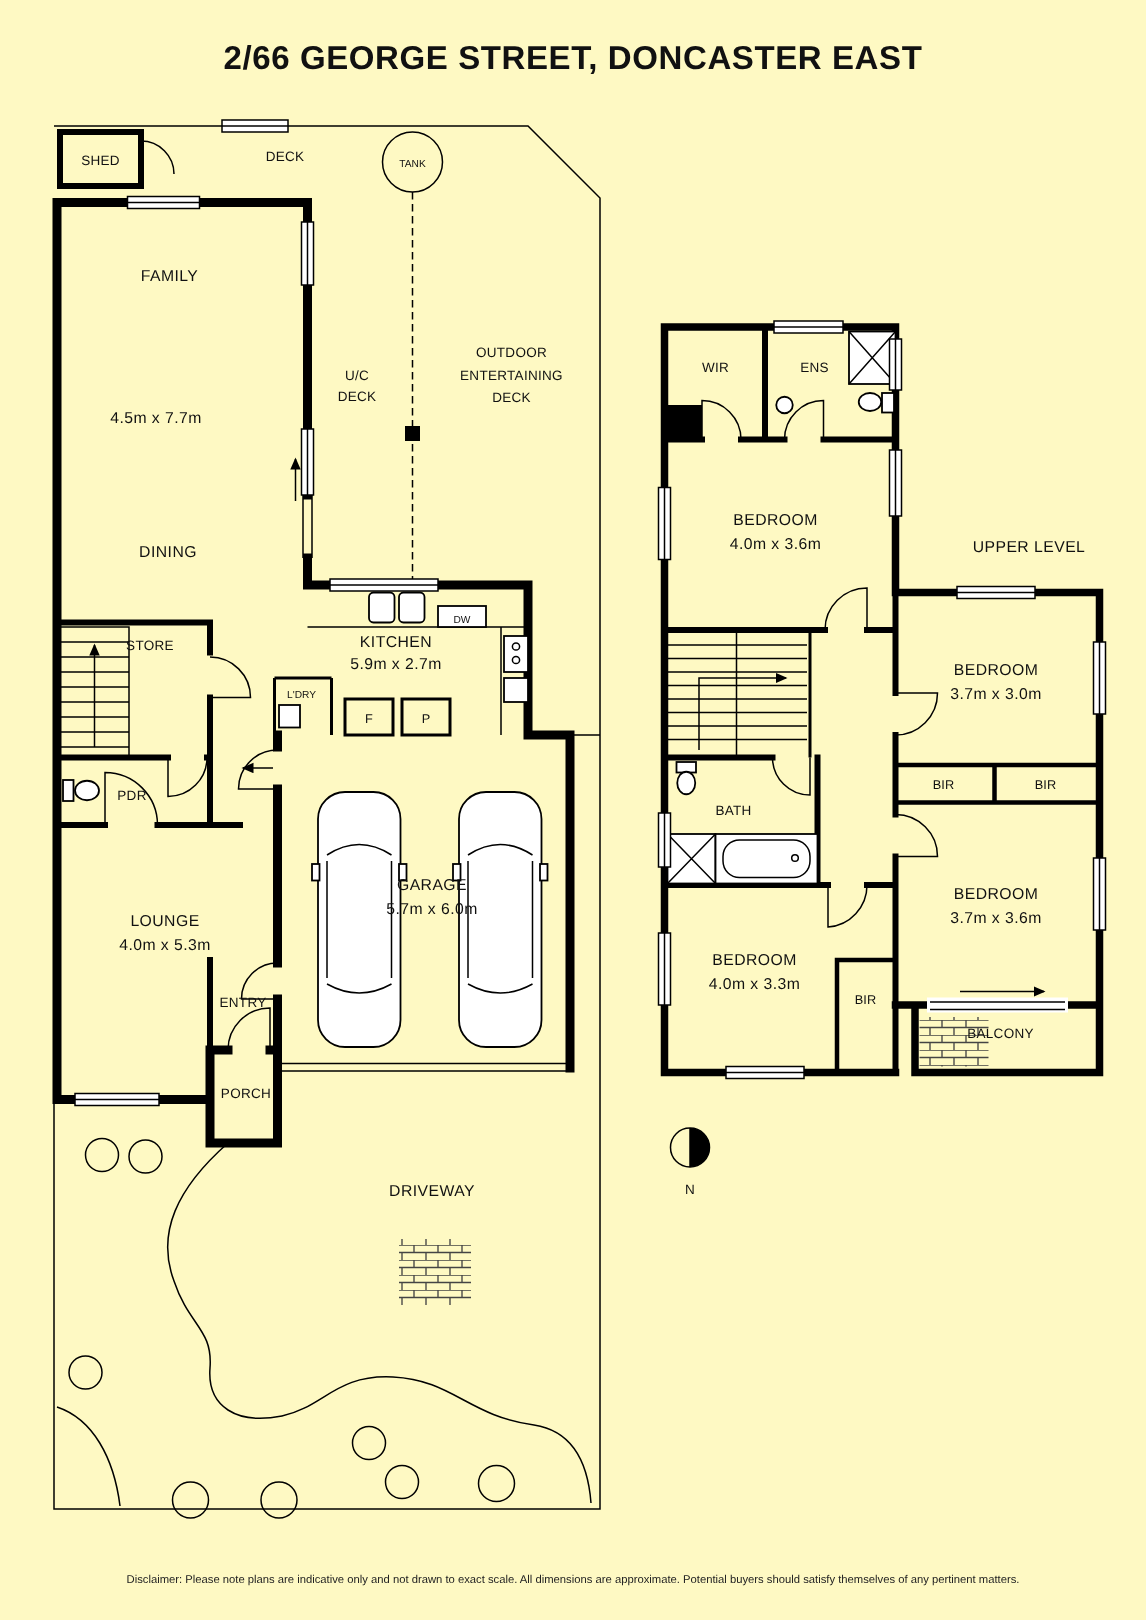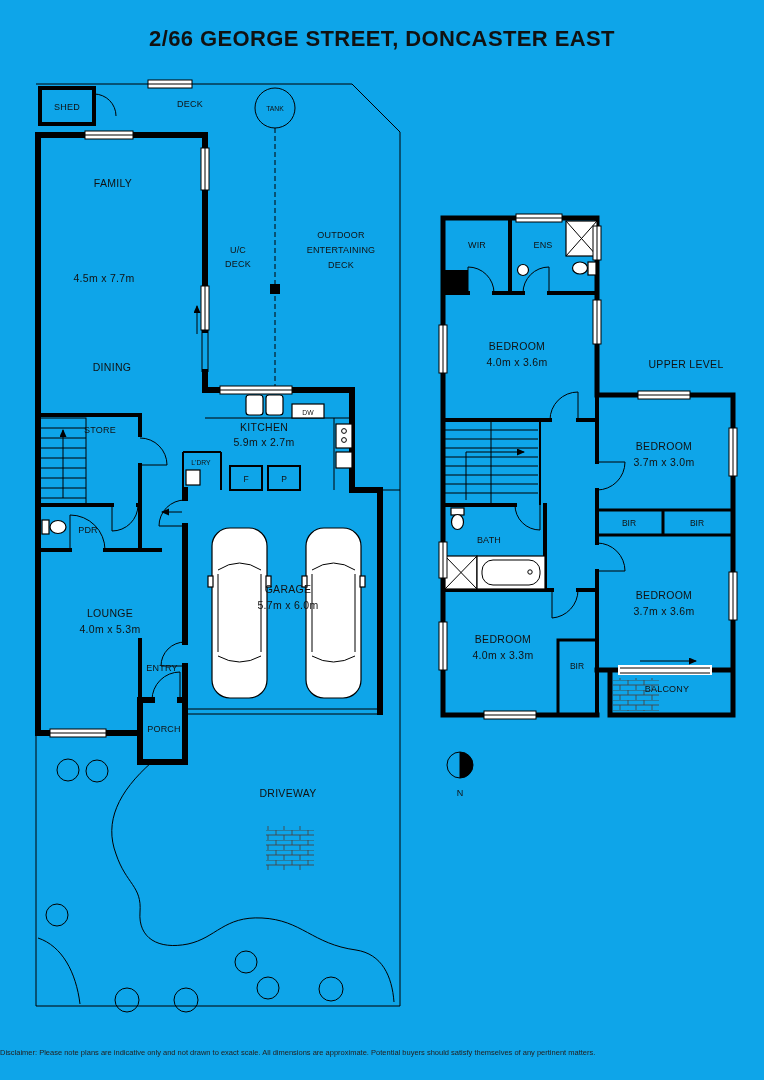--- a/index.html
+++ b/index.html
@@ -1,20 +1,20 @@
 <!DOCTYPE html>
 <html><head>
 <meta charset="utf-8">
 <style>
   html,body{margin:0;padding:0;background:#fff;}
-  .page{position:relative;width:764px;height:1080px;background:#0ea5e9;overflow:hidden;
+  .page{position:relative;width:764px;height:1080px;background:#fef9c3;overflow:hidden;
         font-family:"Liberation Sans",sans-serif;color:#111;}
   .title{position:absolute;top:26px;left:0;width:764px;text-align:center;
          font-size:22px;font-weight:bold;letter-spacing:.4px;color:#111;}
-  .disclaimer{position:absolute;top:1048px;left:0;width:764px;text-align:left;
+  .disclaimer{position:absolute;top:1048px;left:0;width:764px;text-align:center;
               font-size:7.5px;color:#222;}
   svg{position:absolute;top:0;left:0;}
   svg text{font-family:"Liberation Sans",sans-serif;fill:#111;}
   .lbl{font-size:10.5px;letter-spacing:.3px;}
   .lbl-s{font-size:9px;letter-spacing:.2px;}
   .lbl-xs{font-size:8.5px;}
   .lbl-t{font-size:6.8px;}
   .w6{stroke:#000;stroke-width:6;fill:none;stroke-linecap:square;}
   .w5{stroke:#000;stroke-width:5;fill:none;stroke-linecap:square;}
   .w4{stroke:#000;stroke-width:4;fill:none;stroke-linecap:square;}

